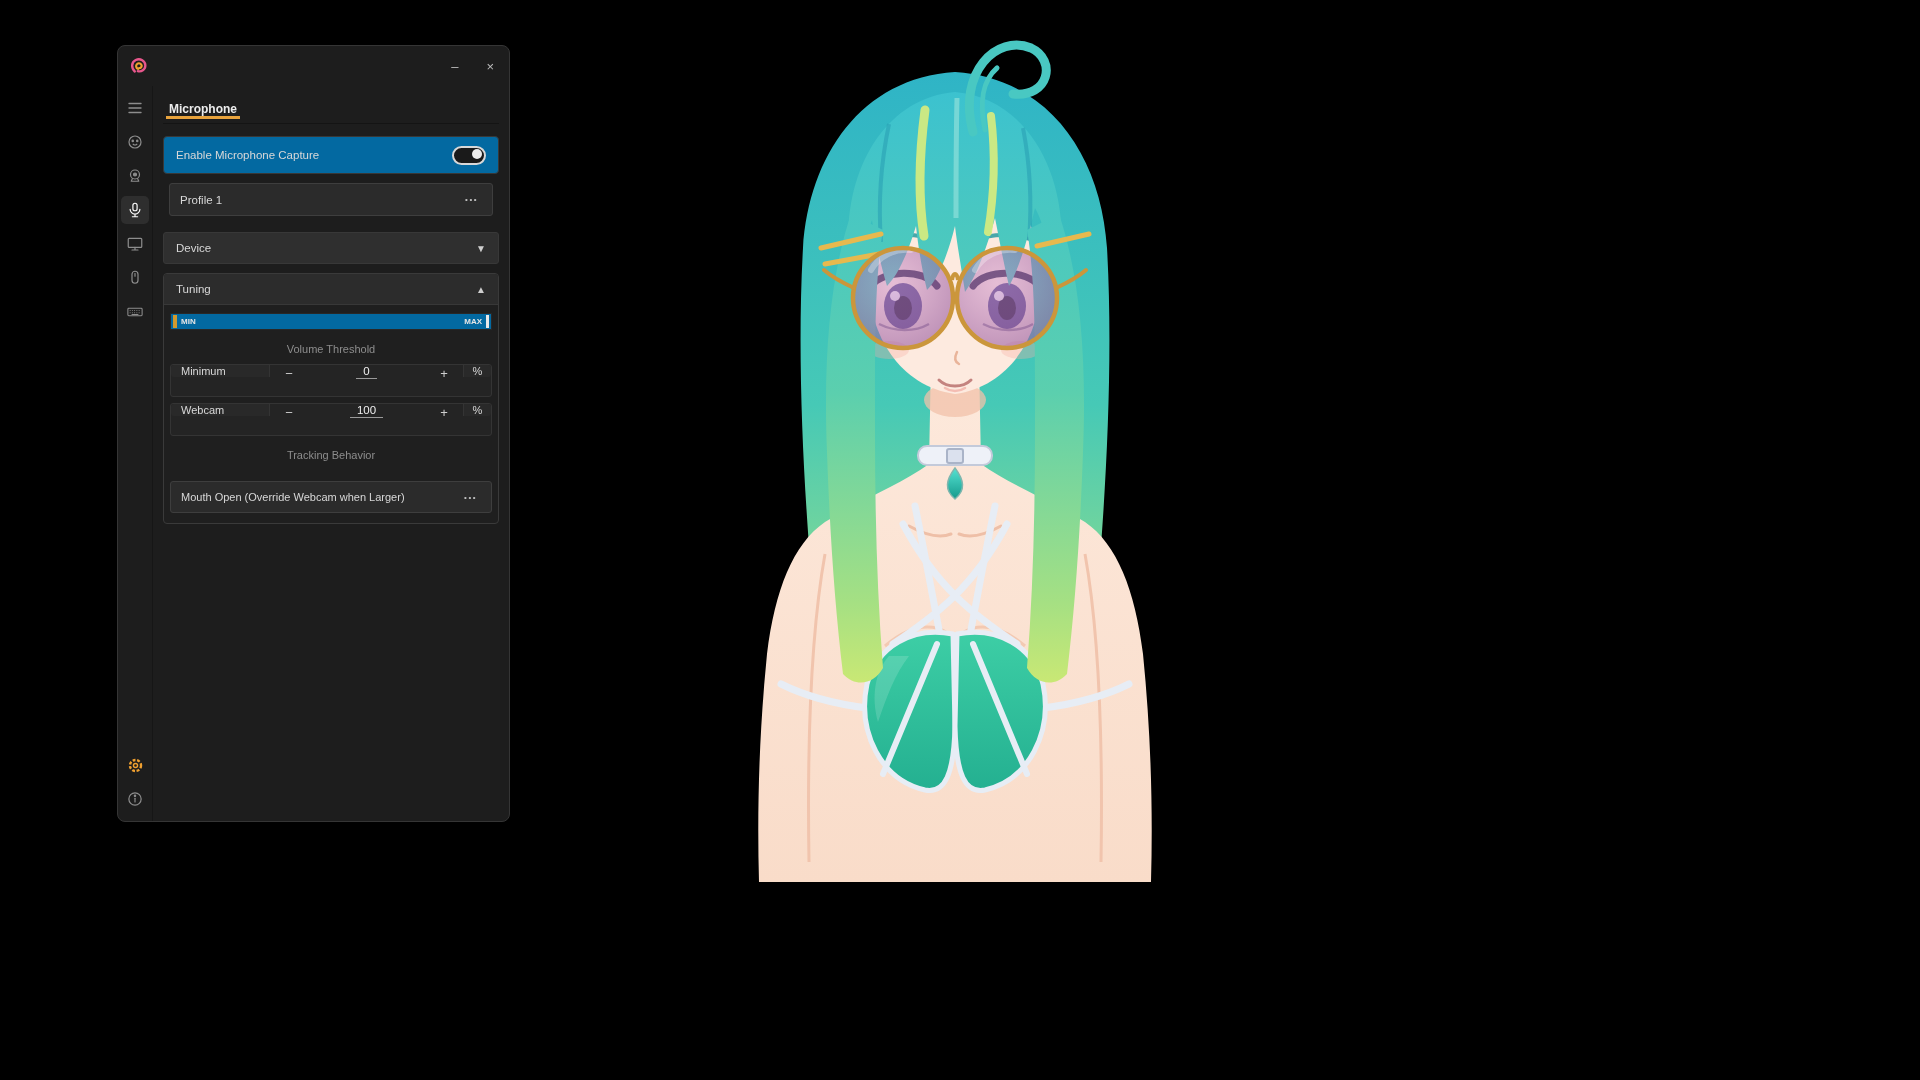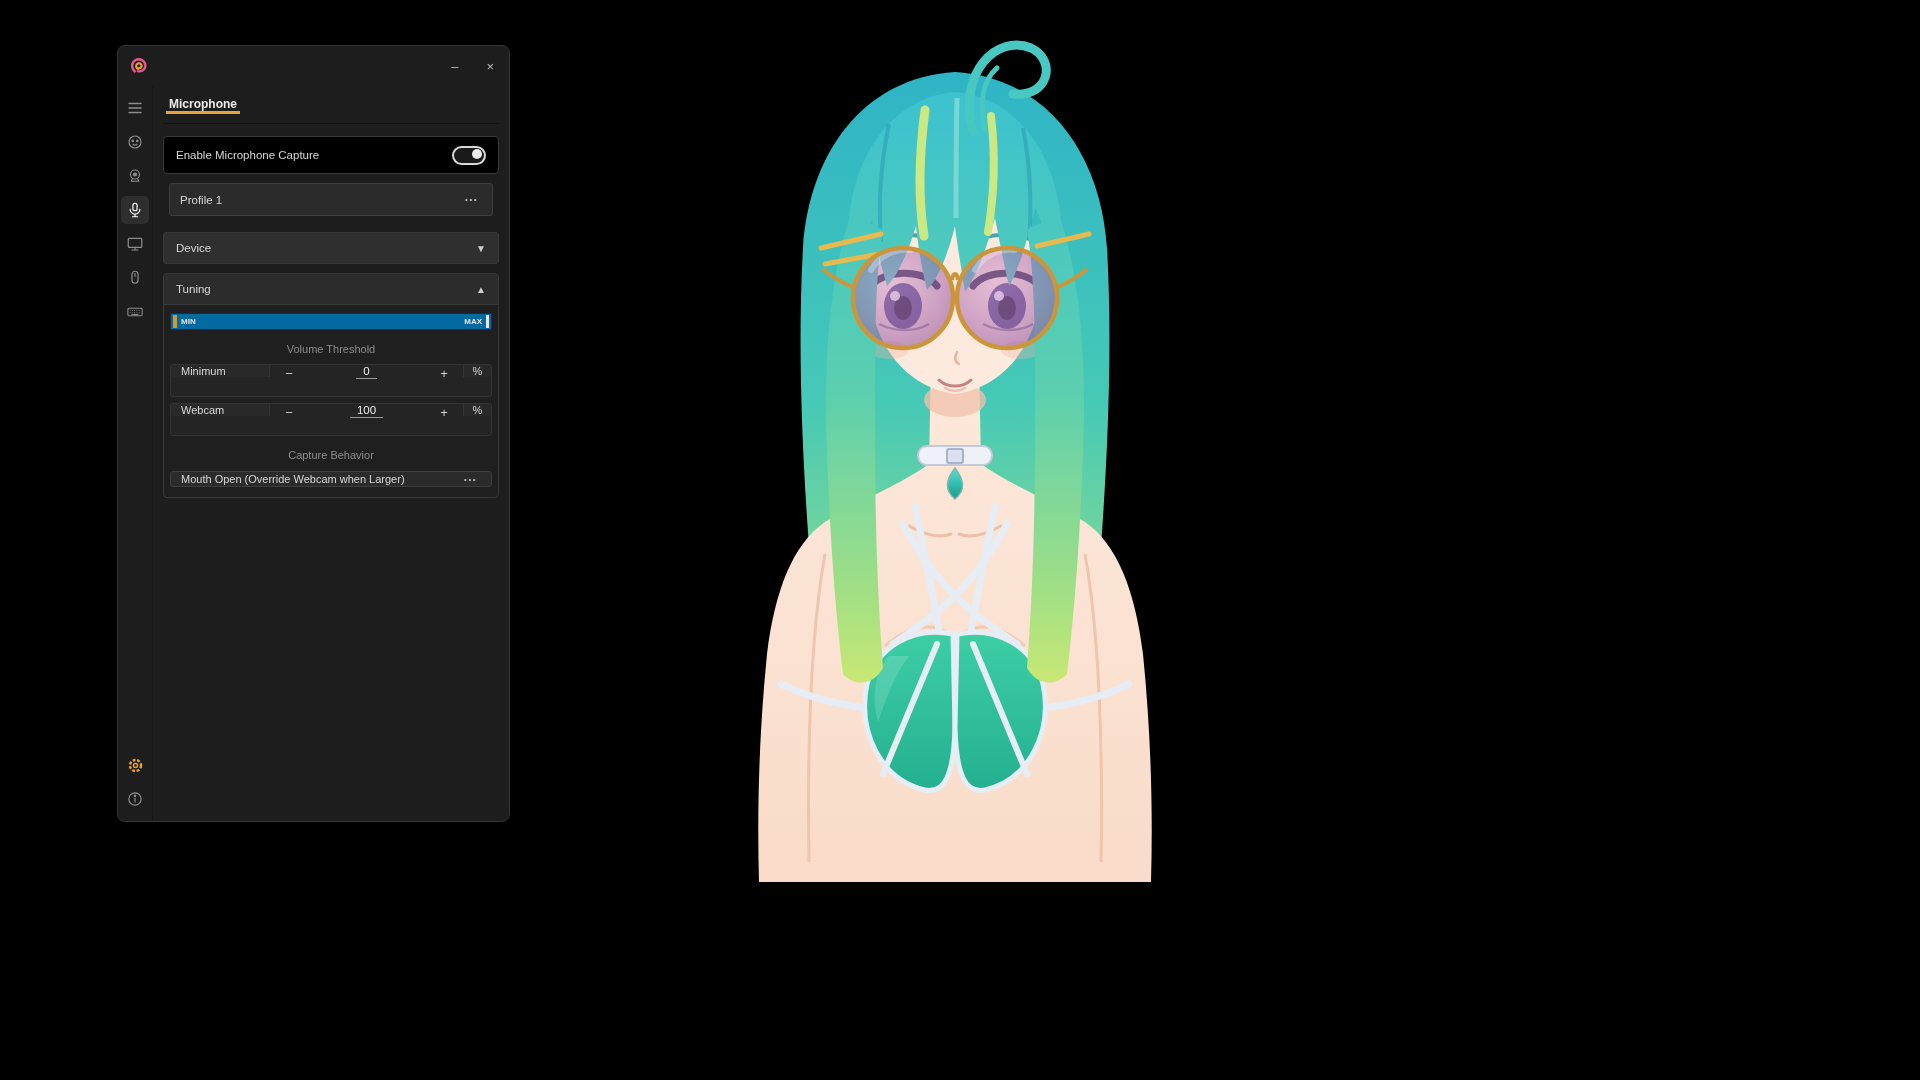--- a/index.html
+++ b/index.html
@@ -16,24 +16,24 @@
   .winbtn{background:transparent;border:0;color:#bdbdbd;font-size:13px;padding:2px 9px;font-family:inherit;line-height:1;}
 
   .panel-body{flex:1;display:flex;min-height:0;}
   .sidebar{width:34px;flex:0 0 34px;display:flex;flex-direction:column;align-items:center;gap:6px;padding:8px 0 8px;}
   .side-item{width:28px;height:28px;border-radius:5px;display:flex;align-items:center;justify-content:center;color:#8d8d8d;}
   .side-item.active{color:#fafafa;background:#2e2e2e;}
   .side-item.accent{color:#f0a030;}
   .spacer{flex:1;}
 
   .content{flex:1;padding:0 10px;border-left:1px solid #161616;min-width:0;}
-  .tabbar{height:37px;display:flex;align-items:flex-start;border-bottom:1px solid #141414;}
+  .tabbar{height:37px;display:flex;align-items:center;border-bottom:1px solid #141414;}
   .tab{color:#ececec;font-size:12px;font-weight:bold;padding:11px 3px 0;border-bottom:3px solid #e8a33d;margin-left:3px;}
 
-  .card{background:#000000;border:1px solid #383838;border-radius:4px;display:flex;align-items:center;box-sizing:border-box;}
+  .card{background:#0369a1;border:1px solid #383838;border-radius:4px;display:flex;align-items:center;box-sizing:border-box;}
   .lbl{font-size:11.5px;color:#d8d8d8;}
   .enable-row{margin-top:12px;height:38px;padding:0 12px;}
   .toggle{margin-left:auto;width:30px;height:15px;border:2px solid #d8d8d8;border-radius:10px;background:#1a1a1a;position:relative;}
   .toggle .knob{position:absolute;right:2px;top:1.5px;width:10px;height:10px;border-radius:50%;background:#ececec;}
 
   .sub{margin:9px 6px 0;height:33px;background:#2b2b2b;border-color:#3e3e3e;border-radius:3px;padding:0 10px;gap:29px;}
   .dots{margin-left:auto;background:none;border:0;color:#c2c2c2;font-size:8px;letter-spacing:1.5px;padding:2px 4px;font-family:inherit;}
 
   .expander{margin:16px 0 0;height:32px;background:#2f2f2f;padding:0 12px;border-radius:3px;gap:9px;}
   .chev{margin-left:auto;color:#cfcfcf;font-size:10px;}
@@ -47,21 +47,21 @@
   .meter-space{flex:1;}
   .sec-title{text-align:center;color:#8d8d8d;font-size:11px;margin:13px 0 9px;}
 
   .step-row{margin:0 6px 6px;height:33px;display:flex;align-items:flex-start;background:#242424;border:1px solid #343434;border-radius:3px;box-sizing:border-box;}
   .step-label{width:88px;display:flex;align-items:center;padding-left:10px;font-size:11px;color:#d8d8d8;background:#292929;border-right:1px solid #343434;border-radius:3px 0 0 3px;}
   .step-btn{width:38px;background:none;border:0;color:#cfcfcf;font-size:13px;font-family:inherit;}
   .step-value{flex:1;display:flex;align-items:center;justify-content:center;font-size:11.5px;color:#eee;}
   .step-value span{border-bottom:1px solid #9a9a9a;padding:0 7px 1px;}
   .step-unit{width:27px;display:flex;align-items:center;justify-content:center;font-size:11px;color:#d8d8d8;background:#292929;border-left:1px solid #343434;border-radius:0 3px 3px 0;}
 
-  .track-row{margin-top:10px;margin-bottom:2px;height:16px;}
+  .track-row{margin-top:20px;margin-bottom:2px;height:32px;}
   .lbl.small{font-size:11px;}
 
   
   .avatar{position:absolute;left:675px;top:32px;width:560px;height:850px;}
   svg{display:block;}
 </style>
 </head>
 <body>
 
 <div class="screen">
@@ -328,21 +328,21 @@
           <div class="step-row">
             <div class="step-label">Webcam</div>
             <button class="step-btn">−</button>
             <div class="step-value">
                 <span>100</span>
               </div>
             <button class="step-btn">+</button>
             <div class="step-unit">%</div>
           </div>
 
-          <div class="sec-title">Capture Behavior</div>
+          <div class="sec-title">Tracking Behavior</div>
 
           <div class="card sub track-row">
             <span class="lbl small">Mouth Open (Override Webcam when Larger)</span>
             <button class="dots">•••</button>
           </div>
         </section>
       </main>
     </div>
   </div>
 </div>

